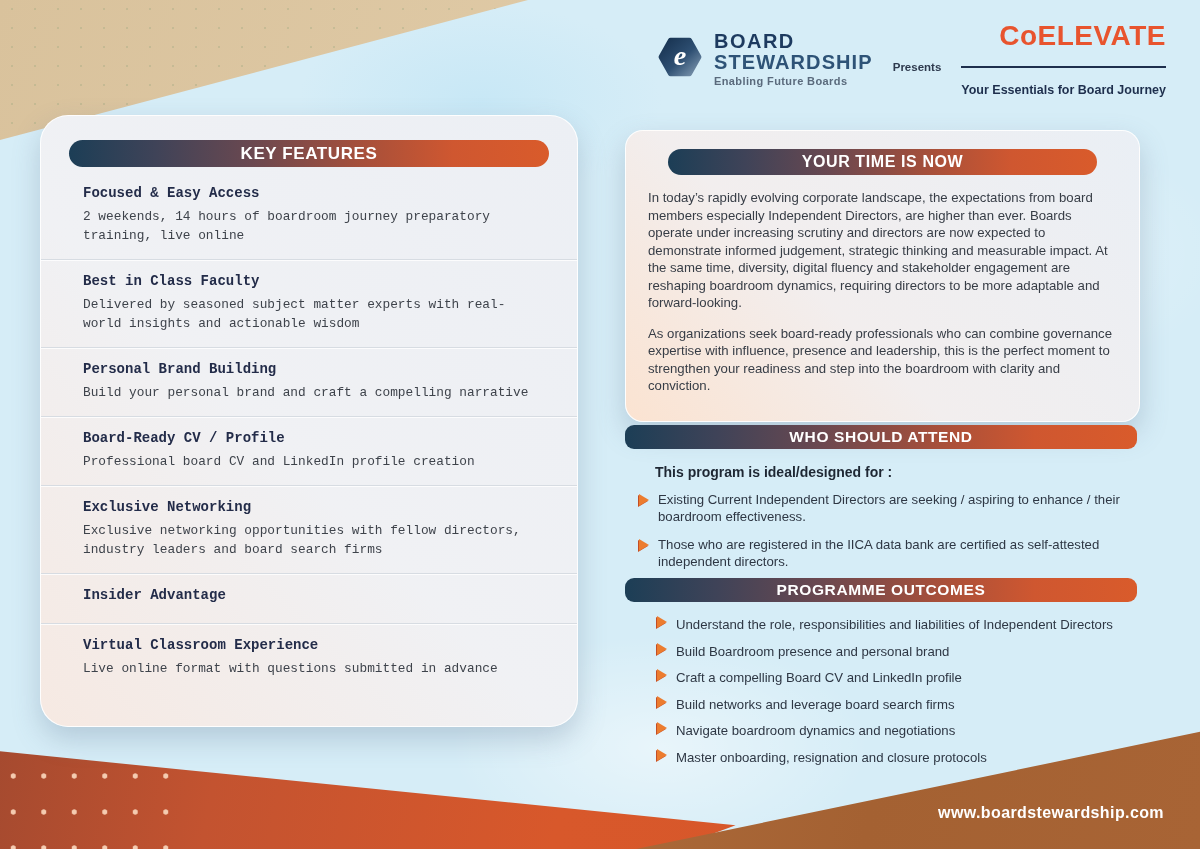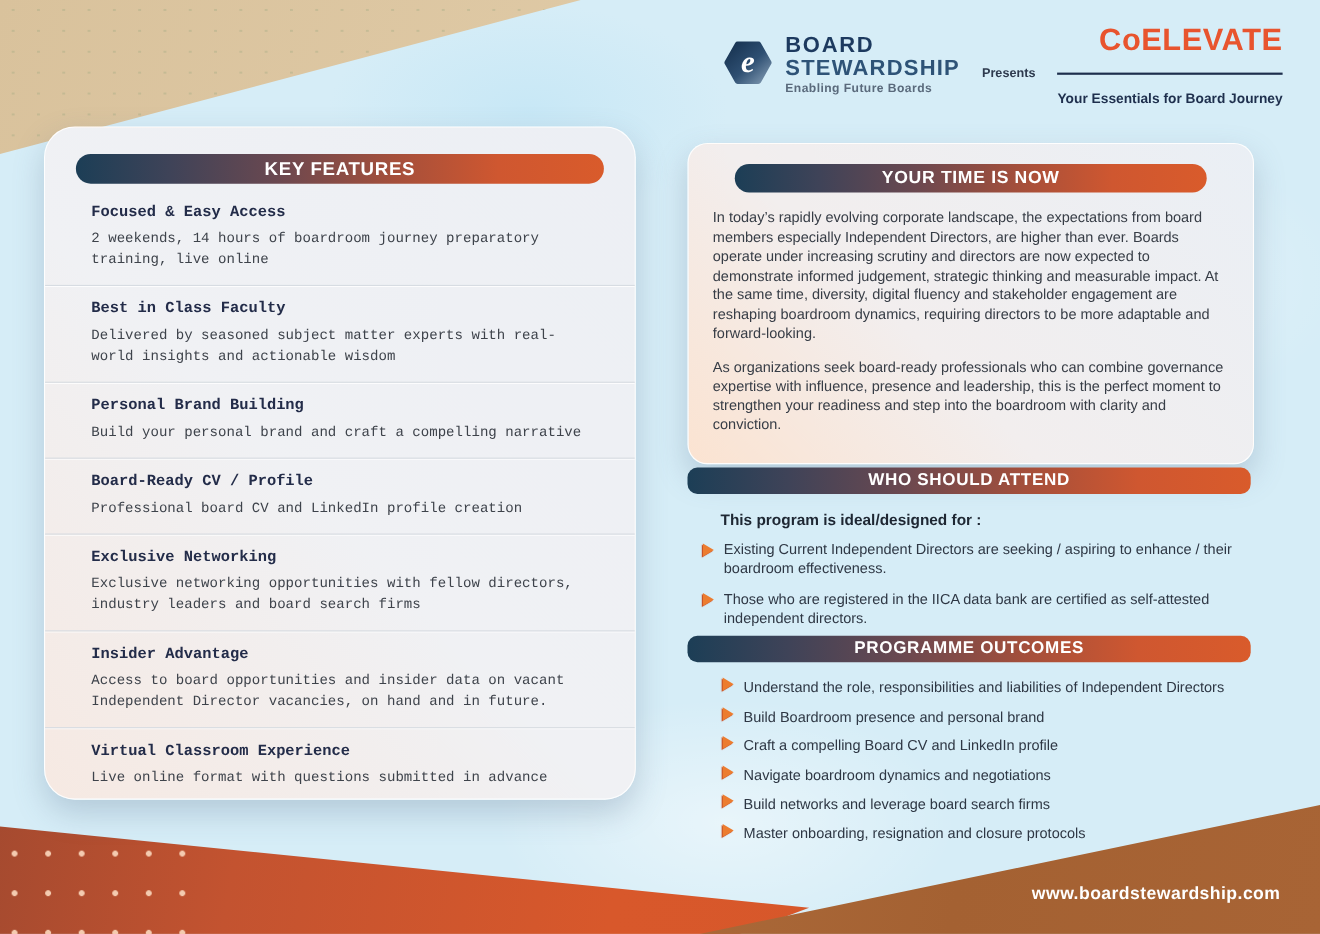--- a/index.html
+++ b/index.html
@@ -140,21 +140,20 @@
           <div class="feat-desc">Professional board CV and LinkedIn profile creation</div>
         </div>
 
         <div class="feat-item">
           <div class="feat-title">Exclusive Networking</div>
           <div class="feat-desc">Exclusive networking opportunities with fellow directors, industry leaders and board search firms</div>
         </div>
 
         <div class="feat-item">
           <div class="feat-title">Insider Advantage</div>
-          <div class="feat-desc">Access to board opportunities and insider data on vacant Independent Director vacancies, on hand and in future.</div>
         </div>
 
         <div class="feat-item">
           <div class="feat-title">Virtual Classroom Experience</div>
           <div class="feat-desc">Live online format with questions submitted in advance</div>
         </div>
       </div>
   </div>
 
   <div id="card-time" class="card">
@@ -198,30 +197,30 @@
           <span class="bullet-text">Build Boardroom presence and personal brand</span>
         </div>
 
         <div class="bullet">
           <span class="arrow"></span>
           <span class="bullet-text">Craft a compelling Board CV and LinkedIn profile</span>
         </div>
 
         <div class="bullet">
           <span class="arrow"></span>
+          <span class="bullet-text">Build networks and leverage board search firms</span>
+        </div>
+
+        <div class="bullet">
+          <span class="arrow"></span>
           <span class="bullet-text">Navigate boardroom dynamics and negotiations</span>
         </div>
 
         <div class="bullet">
           <span class="arrow"></span>
-          <span class="bullet-text">Build networks and leverage board search firms</span>
-        </div>
-
-        <div class="bullet">
-          <span class="arrow"></span>
           <span class="bullet-text">Master onboarding, resignation and closure protocols</span>
         </div>
       </div>
   </div>
 
   <a class="site" href="#">www.boardstewardship.com</a>
 
 </div>
 
 </body></html>

